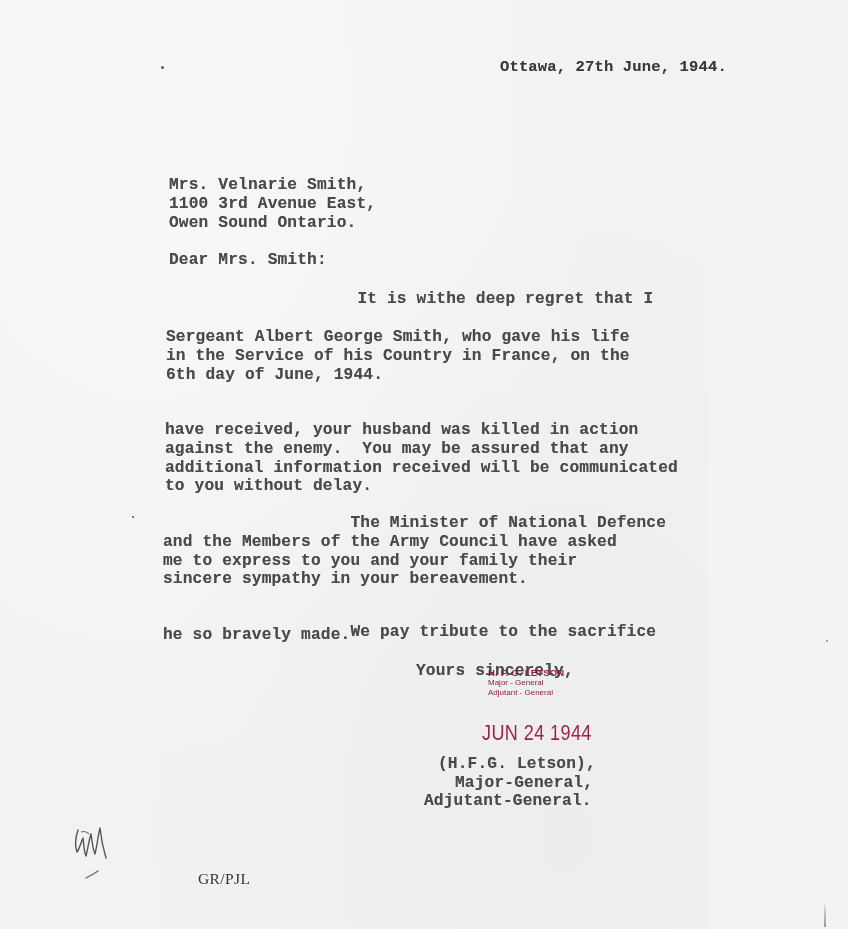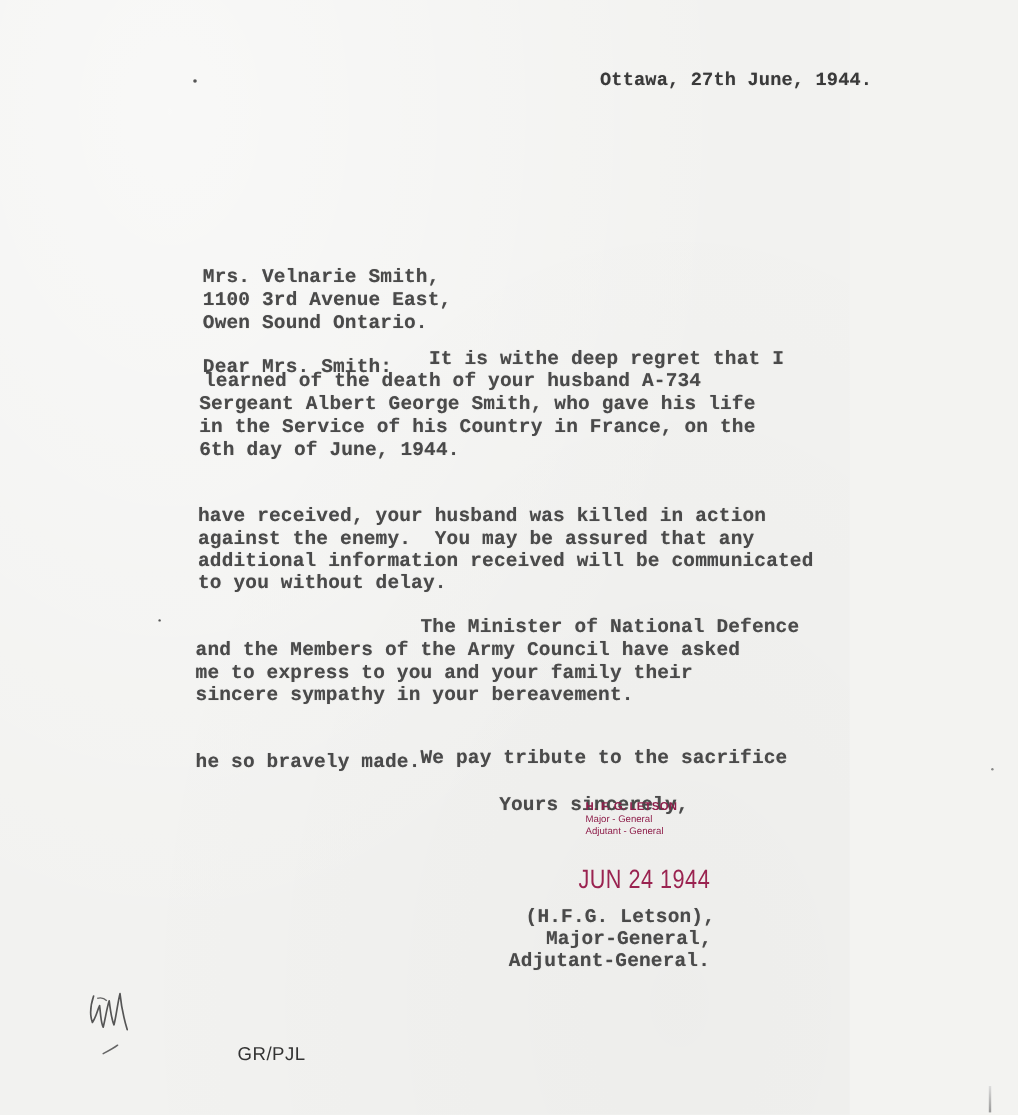--- a/index.html
+++ b/index.html
@@ -33,21 +33,21 @@
       font-weight: bold;
       color: #4a4a4a;
       text-shadow: 0 0 0.6px rgba(60,60,60,0.5);
     }
     .dateline {
       left: 500px;
       top: 58px;
       font-size: 15.5px;
       color: #3a3a3a;
     }
-    .addr { left: 169px; margin-top: 46px; }
+    .addr { left: 169px; }
     .body-text { left: 163px; }
     .stamp-block {
       position: absolute;
       left: 488px;
       top: 668px;
       width: 110px;
       text-align: left;
       font-family: "Liberation Sans", "DejaVu Sans", sans-serif;
       color: #8e1e4a;
       line-height: 10px;
@@ -76,21 +76,21 @@
       position: absolute;
       left: 72px;
       top: 822px;
       width: 40px;
       height: 60px;
     }
     .ref {
       position: absolute;
       left: 198px;
       top: 870px;
-      font-family: Liberation Sans, sans-serif;
+      font-family: Liberation Serif, serif;
       font-size: 15.5px;
       color: #333;
       letter-spacing: 0.4px;
     }
     .speck {
       position: absolute;
       background: #555;
       border-radius: 50%;
     }
     .edge-mark {
@@ -109,21 +109,20 @@
 
   <div class="line dateline">Ottawa, 27th June, 1944.</div>
 
   <div class="line addr" style="top:176px">Mrs. Velnarie Smith,</div>
   <div class="line addr" style="top:195px">1100 3rd Avenue East,</div>
   <div class="line addr" style="top:214px">Owen Sound Ontario.</div>
 
   <div class="line addr" style="top:251px">Dear Mrs. Smith:</div>
 
   <div class="line body-text" style="top:290px; left:170px">                   It is withe deep regret that I</div>
-  <div class="line body-text" style="top:309px; left:170px">learned of the death of your husband A-734</div>
   <div class="line body-text" style="top:328px; left:166px">Sergeant Albert George Smith, who gave his life</div>
   <div class="line body-text" style="top:347px; left:166px">in the Service of his Country in France, on the</div>
   <div class="line body-text" style="top:366px; left:166px">6th day of June, 1944.</div>
 
   <div class="line body-text" style="top:421px; left:165px">have received, your husband was killed in action</div>
   <div class="line body-text" style="top:440px; left:165px">against the enemy.  You may be assured that any</div>
   <div class="line body-text" style="top:459px; left:165px">additional information received will be communicated</div>
   <div class="line body-text" style="top:477px; left:165px">to you without delay.</div>
 
   <div class="line body-text" style="top:514px; left:163px">                   The Minister of National Defence</div>

